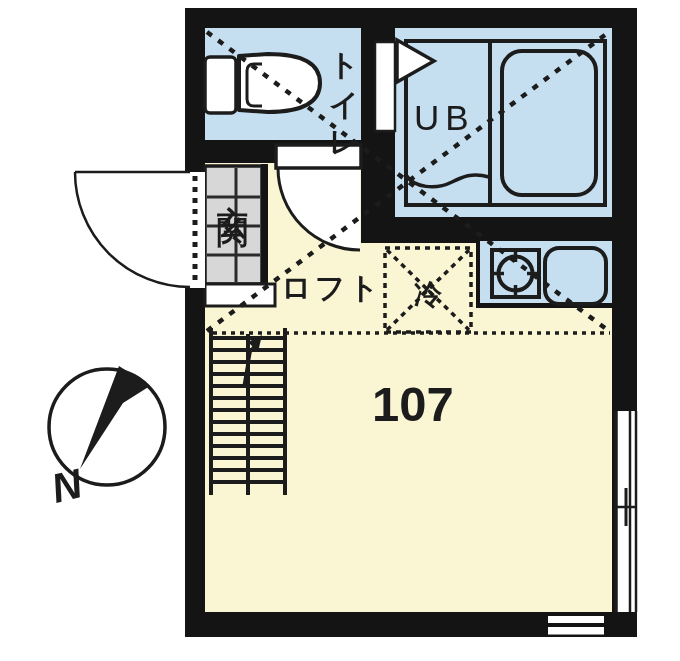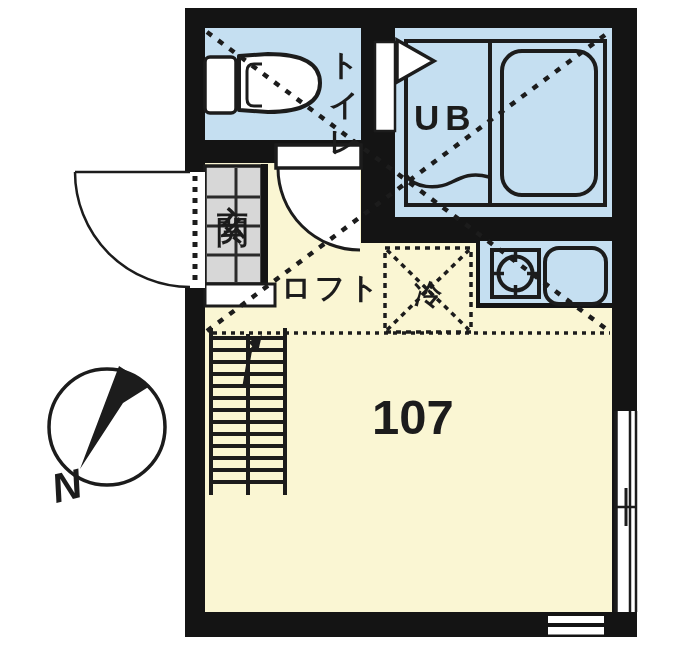--- a/index.html
+++ b/index.html
@@ -2,26 +2,26 @@
 <html><head>
 <meta charset="utf-8">
 <style>
   html,body{margin:0;padding:0;background:#ffffff;}
   .canvas{position:relative;width:680px;height:661px;background:#ffffff;overflow:hidden;
           font-family:"Liberation Sans","DejaVu Sans",sans-serif;color:#1c1c1c;}
   .canvas svg{position:absolute;left:0;top:0;}
   .lbl{position:absolute;color:#1c1c1c;white-space:nowrap;line-height:1;}
   .lbl-toilet{left:329px;top:30px;writing-mode:vertical-rl;text-orientation:upright;
               font-size:30px;letter-spacing:6px;font-weight:600;}
-  .lbl-ub{left:414px;top:100px;font-size:35px;letter-spacing:6px;font-weight:700;}
+  .lbl-ub{left:414px;top:100px;font-size:35px;letter-spacing:6px;font-weight:400;}
   .lbl-genkan{left:217px;top:180px;writing-mode:vertical-rl;text-orientation:upright;
               font-size:31px;letter-spacing:14px;font-weight:600;}
   .lbl-loft{left:281px;top:273px;font-size:30px;letter-spacing:3px;font-weight:600;text-align:center;}
   .lbl-rei{left:414px;top:281px;font-size:28px;font-weight:600;}
-  .lbl-room{left:347px;top:393px;width:132px;text-align:center;font-weight:600;}
+  .lbl-room{left:347px;top:380px;width:132px;text-align:center;font-weight:600;}
   .lbl-room .num{font-size:49px;line-height:1.0;display:block;}
   .lbl-room .kanji{font-size:41px;line-height:1.1;display:block;letter-spacing:2px;}
   .lbl-north{left:52px;top:466px;font-size:41px;font-weight:bold;font-style:italic;
              transform:rotate(-14deg);}
 </style>
 </head>
 <body>
 
 <div class="canvas">
 

